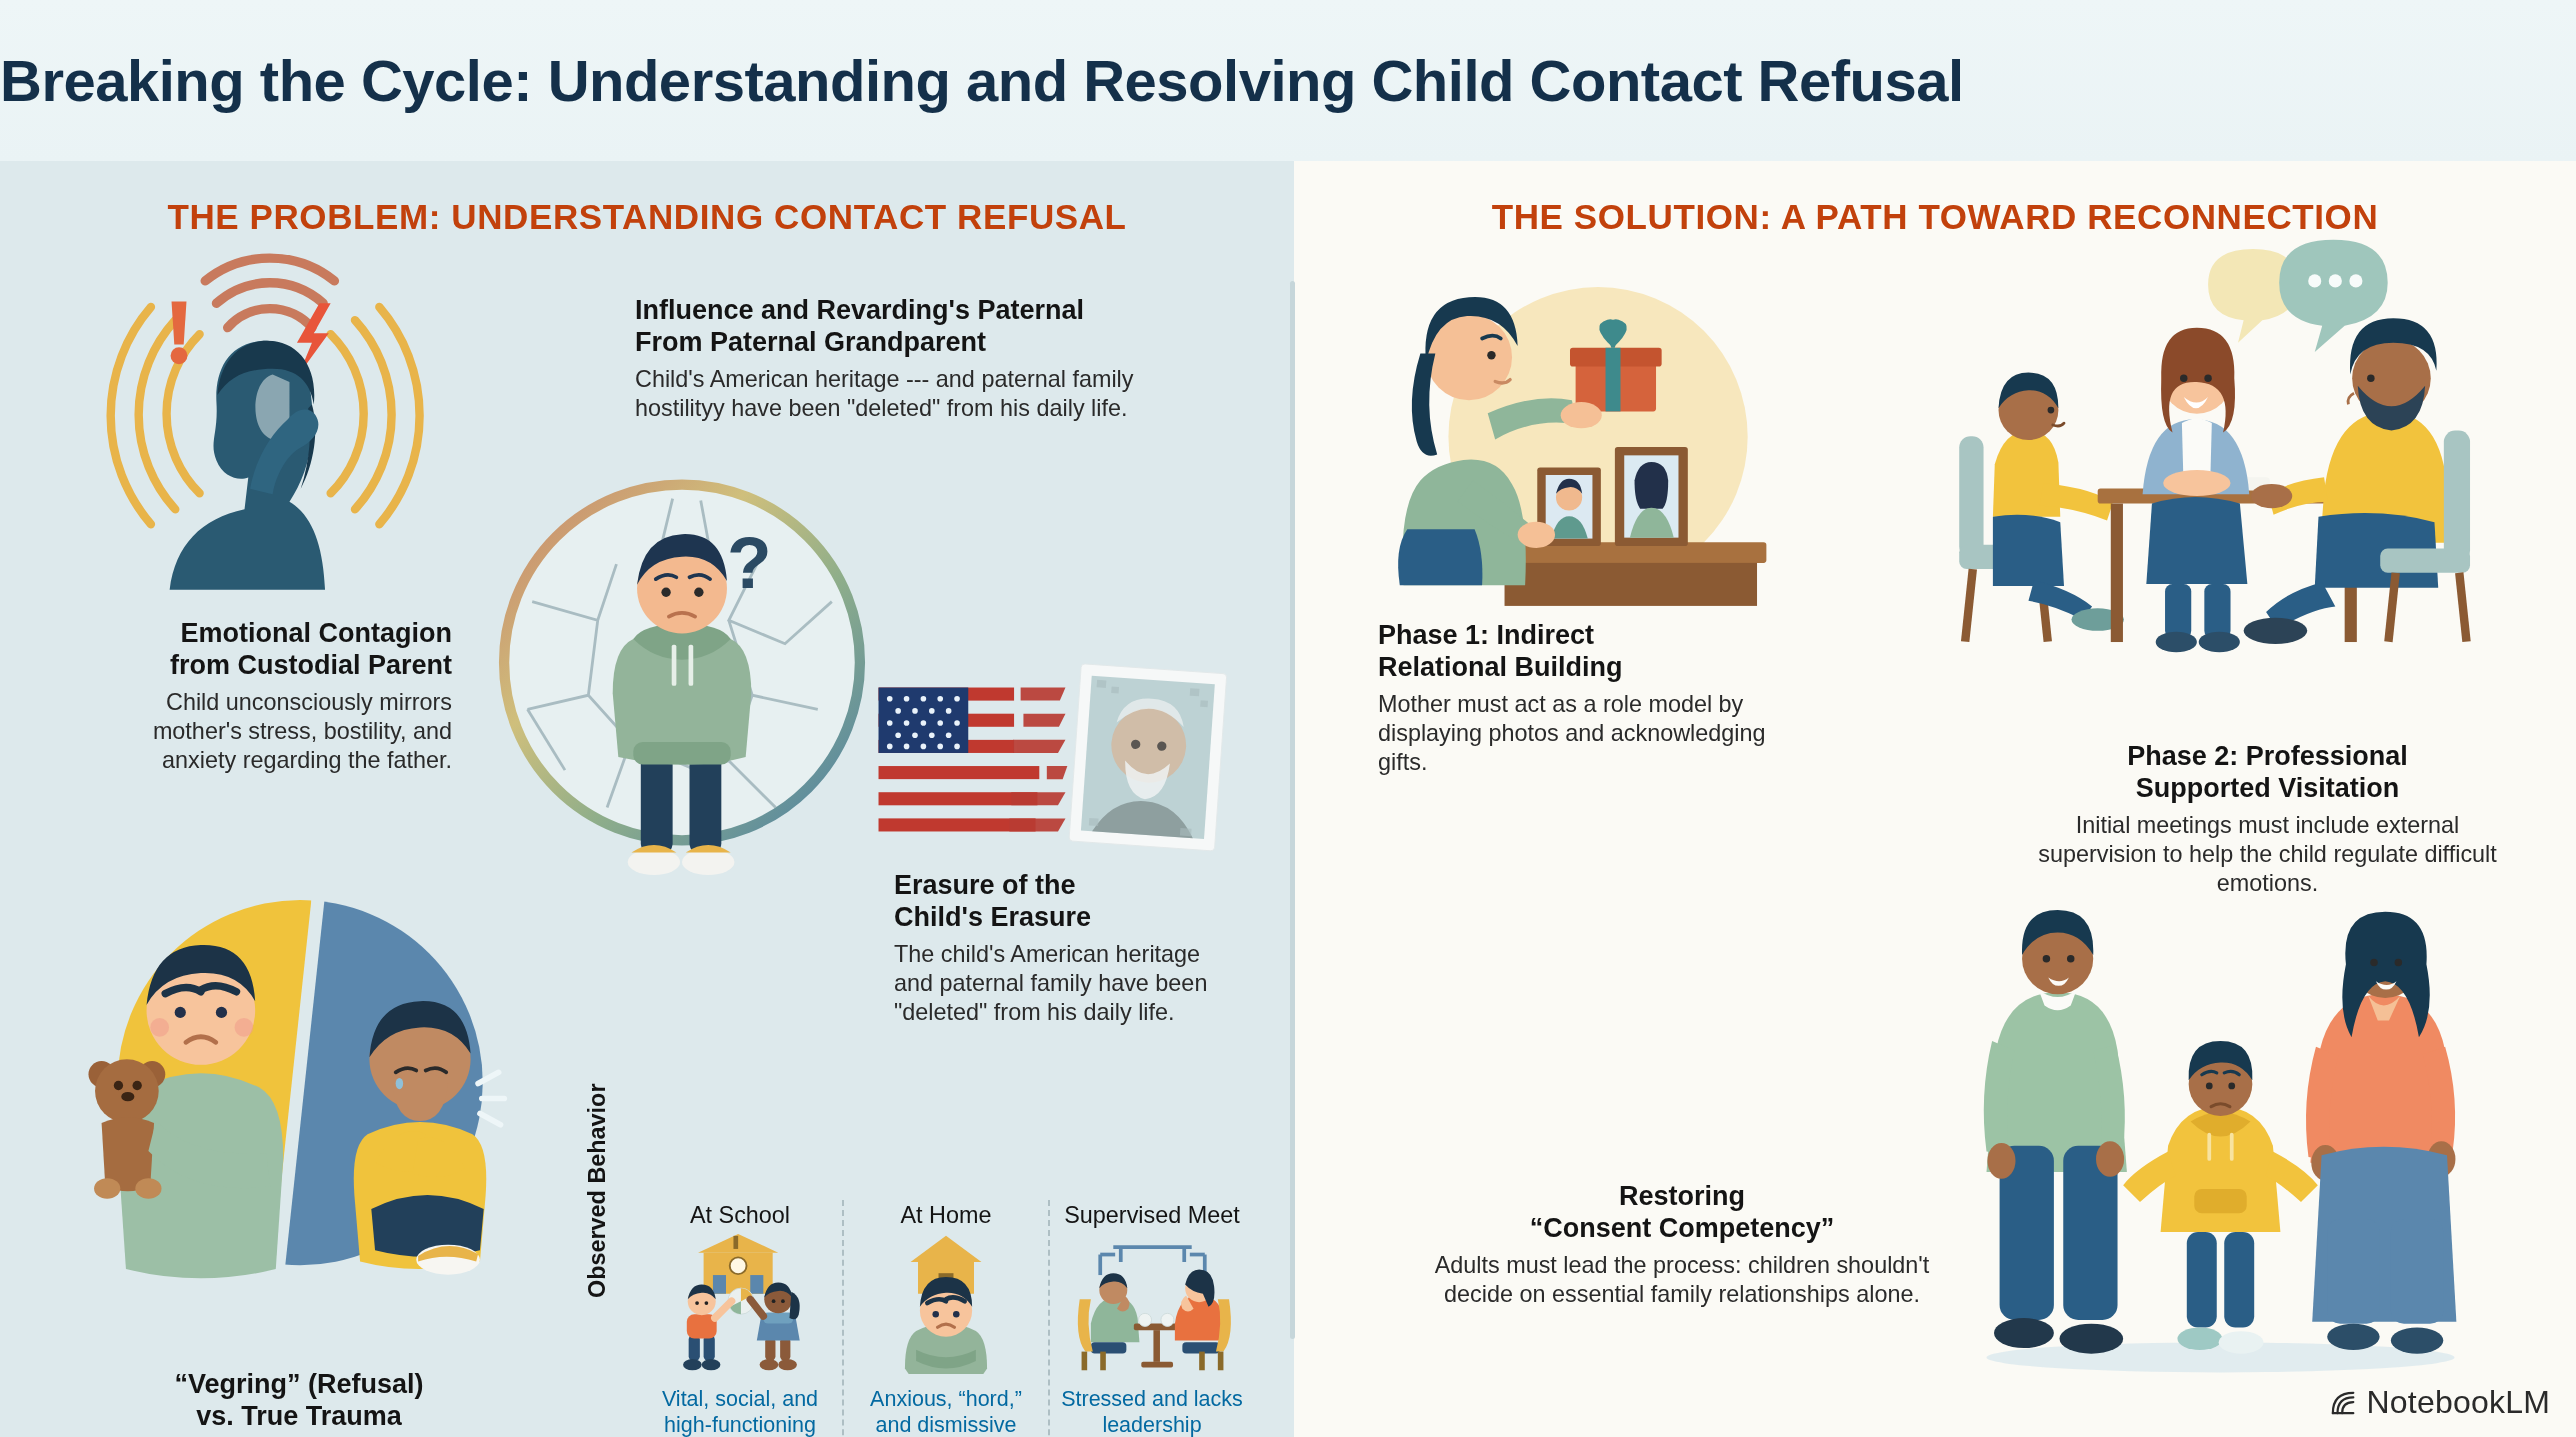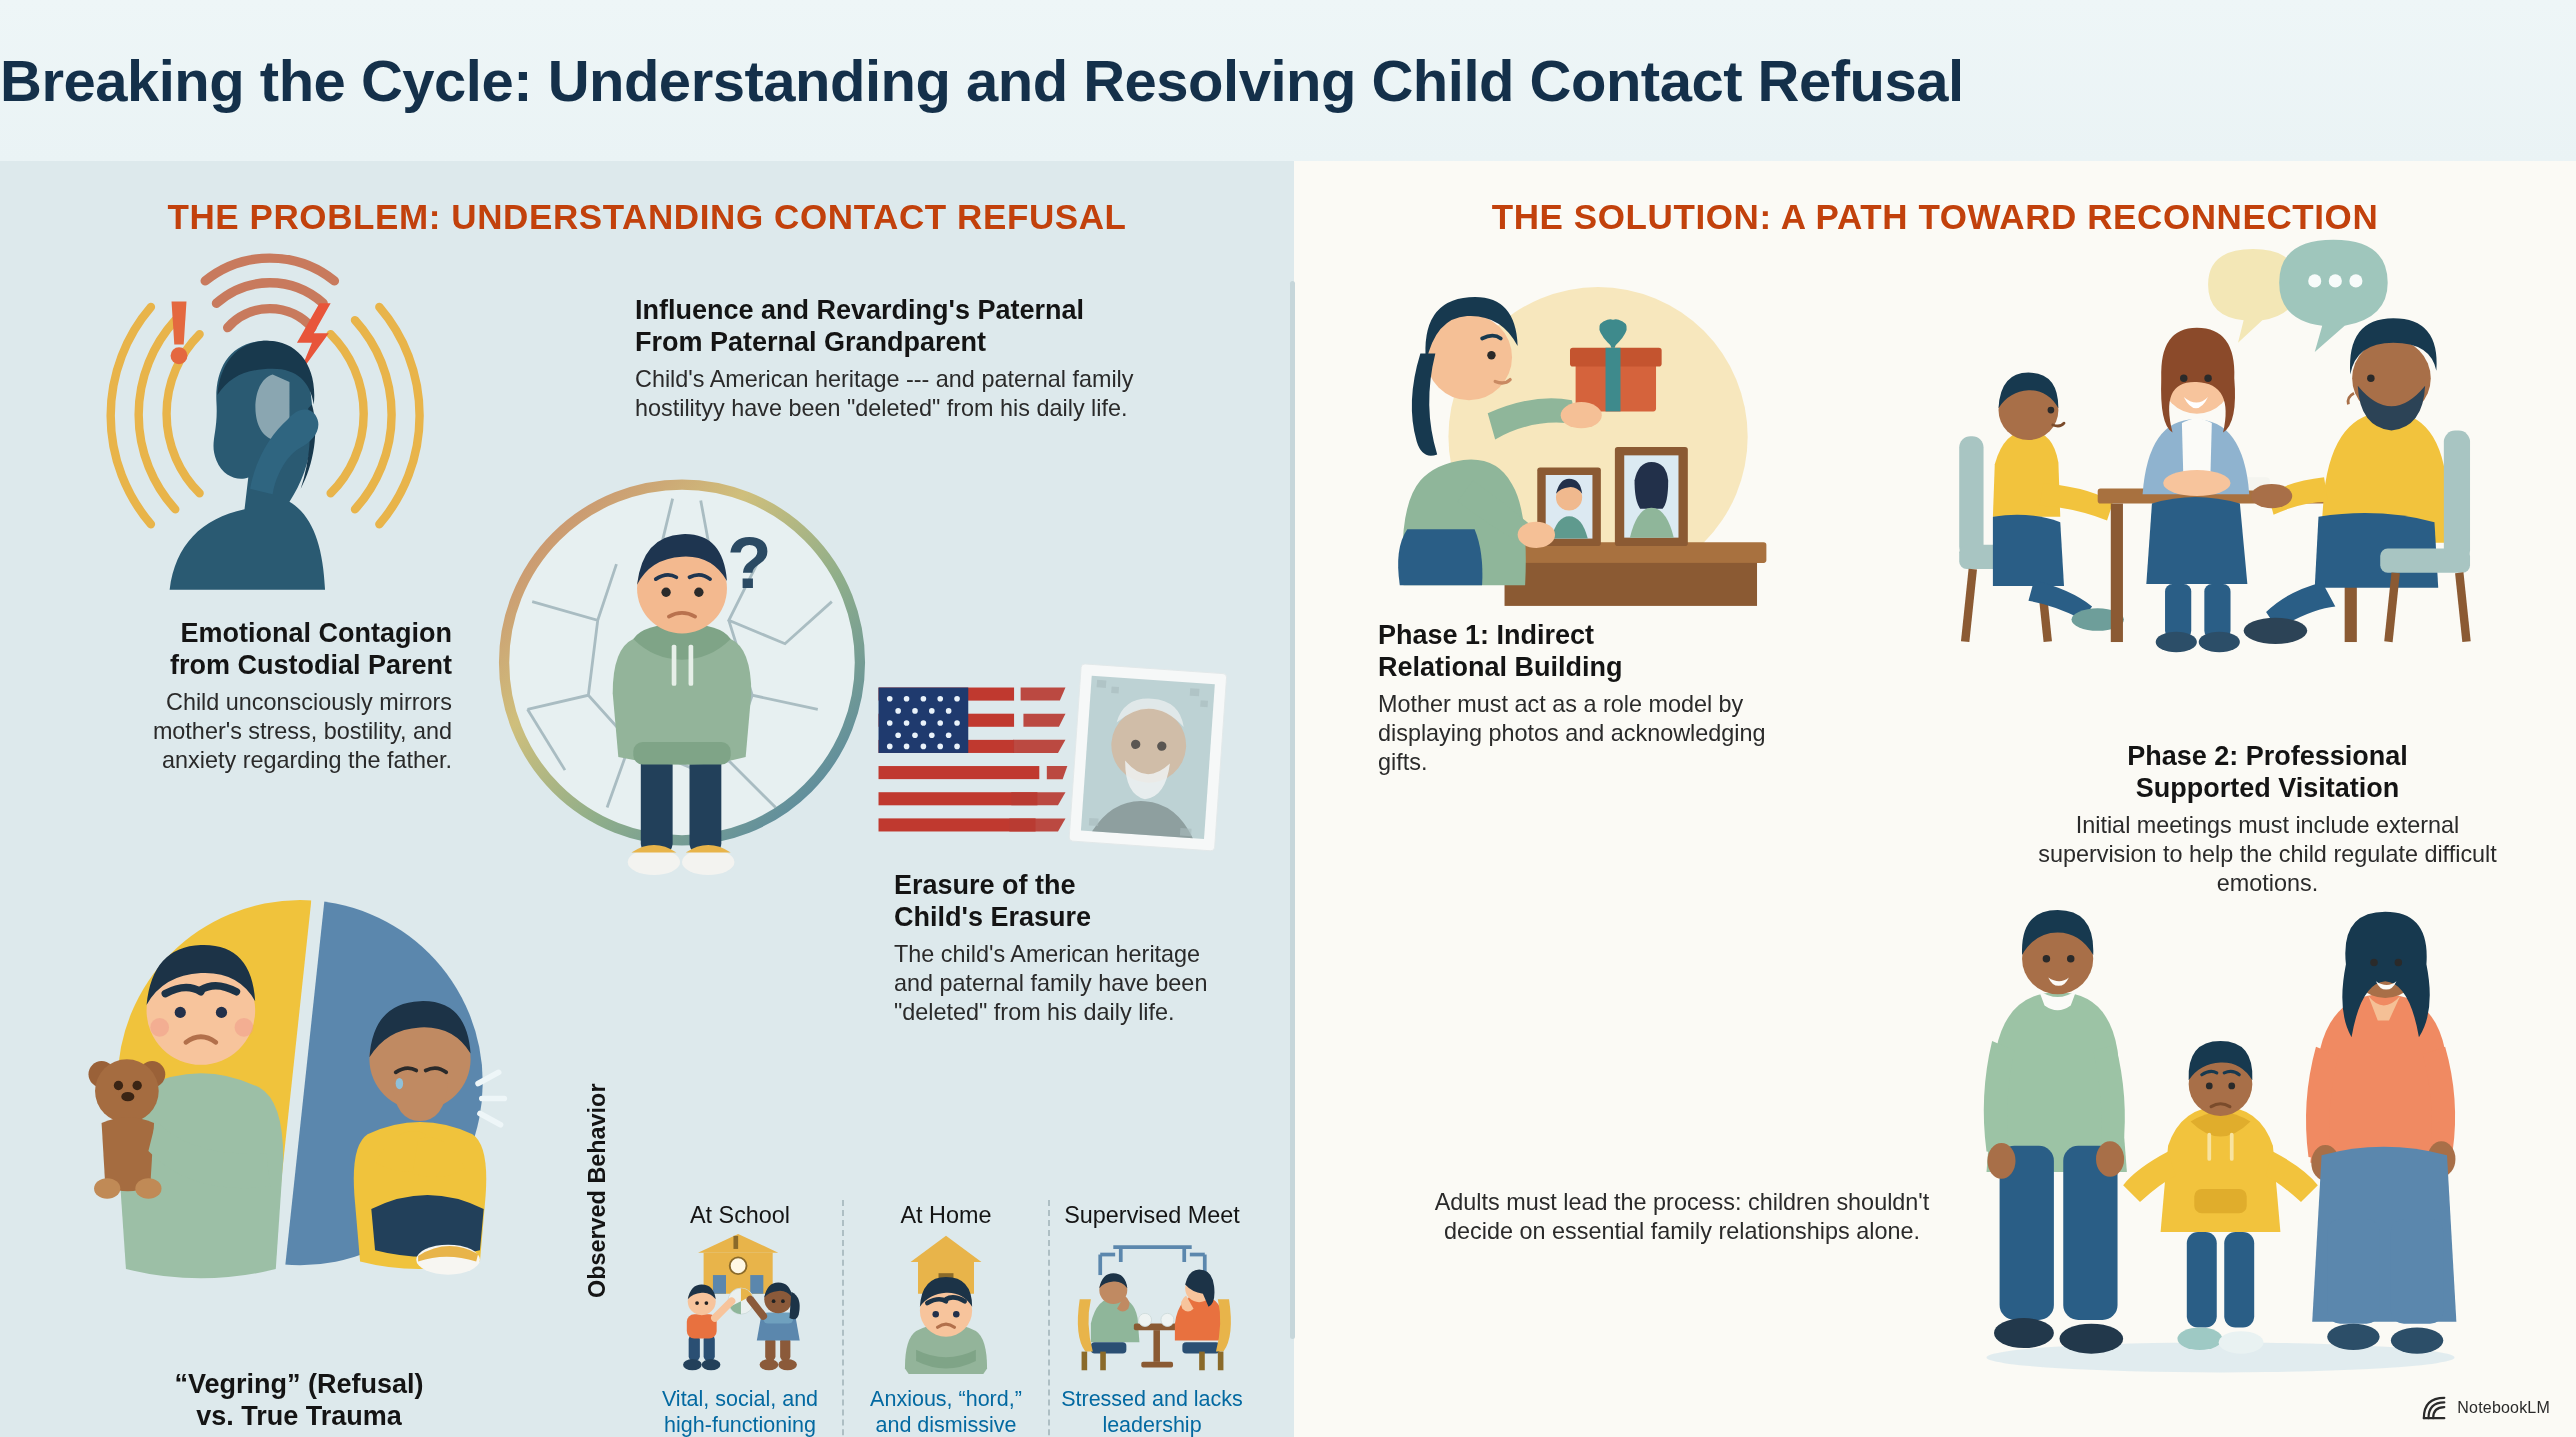--- a/index.html
+++ b/index.html
@@ -60,21 +60,21 @@
   .bh-col { flex:1; position:relative; text-align:center; padding:0 5.6px; }
   .bh-col + .bh-col { border-left:2.8px dashed #aebfc4; }
   .bh-head { font-size:23.4px; font-weight:normal; color:#141414; margin-top:1.9px; }
   .bh-art { height:140px; display:flex; align-items:flex-end; justify-content:center; margin-top:5.6px; }
   .bh-t1 { font-size:21.5px; color:#0369a1; line-height:1.18; margin-top:13px; }
 
   
   .watermark {
     position:absolute; right:26px; bottom:17px;
     display:flex; align-items:center; gap:8.4px;
-    font-size:16px; color:#2a2a2a; letter-spacing:0.2px;
+    font-size:32px; color:#2a2a2a; letter-spacing:0.2px;
   }
 </style>
 </head>
 <body>
 
 <div class="page">
 
   <div class="header">
     <h1>Breaking the Cycle: Understanding and Resolving Child Contact Refusal</h1>
   </div>
@@ -676,20 +676,24 @@
           <path d="M398 262 q66 -18 134 0 l10 178 h-154 Z" fill="#5b87ad"></path>
           <rect x="404" y="330" width="56" height="112" rx="14" fill="#5b87ad"></rect>
           <rect x="472" y="330" width="56" height="112" rx="14" fill="#5b87ad"></rect>
           <ellipse cx="432" cy="456" rx="28" ry="14" fill="#2c4e68"></ellipse>
           <ellipse cx="500" cy="460" rx="28" ry="14" fill="#2c4e68"></ellipse>
         </g>
       </svg>
     </div>
 
     <div class="blk center" style="left:126px;top:1020px;width:524px;">
+      <h3>
+        <span>Restoring</span><br>
+        <span>“Consent Competency”</span>
+      </h3>
       <p>Adults must lead the process: children shouldn't decide on essential family relationships alone.</p>
     </div>
   </div>
 
   <div class="divider"></div>
 
   <div class="watermark">
     <svg width="28" height="26" viewBox="0 0 30 28">
       <path d="M3 25 q0 -22 22 -22" stroke="#2a2a2a" stroke-width="2.4" fill="none" stroke-linecap="round"></path>
       <path d="M8 25 q0 -17 17 -17" stroke="#2a2a2a" stroke-width="2.4" fill="none" stroke-linecap="round"></path>

